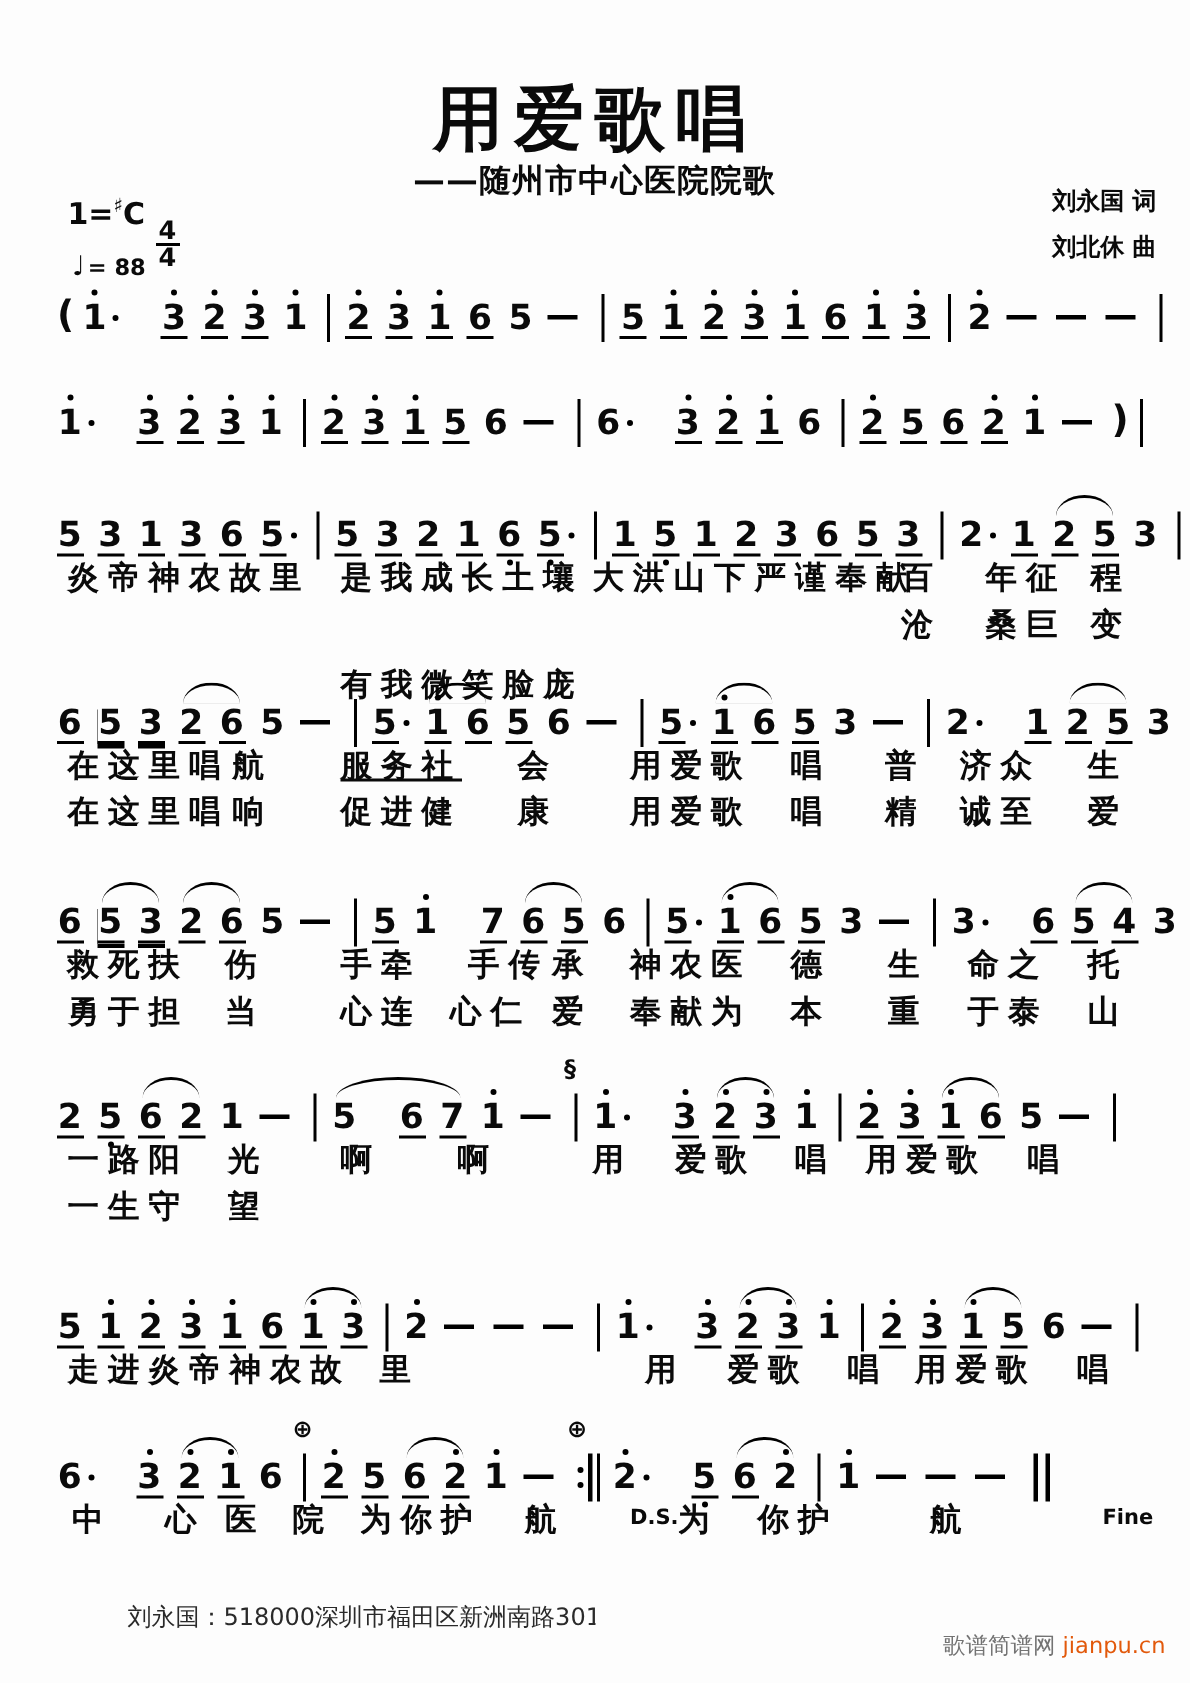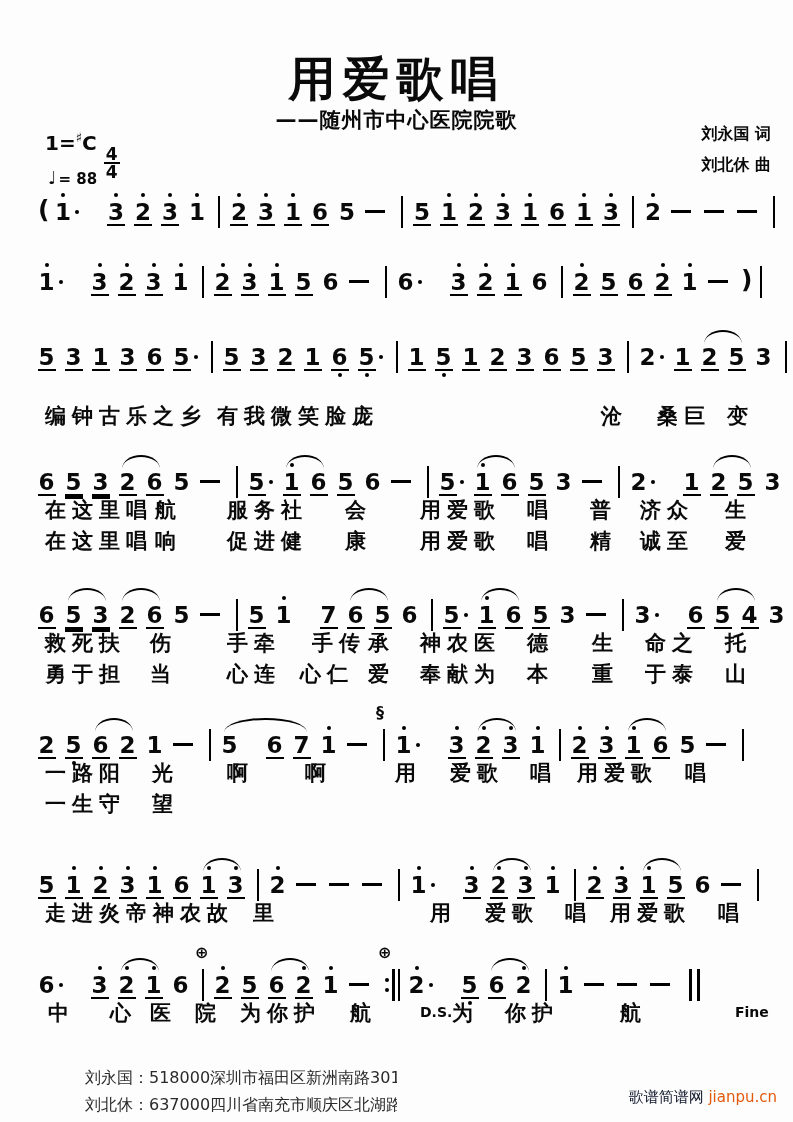--- a/index.html
+++ b/index.html
@@ -51,21 +51,21 @@
   .absym{position:absolute;top:-24px;left:-7px;font-size:16px;font-weight:700;line-height:16px;}
   .slur{position:absolute;top:-6px;height:12px;border-top:2px solid #000;
         border-radius:50% 50% 0 0 / 100% 100% 0 0;}
   .lyrrow{position:absolute;left:0;width:100%;height:28px;}
   .syl{position:absolute;top:0;font-size:21px;font-weight:700;letter-spacing:6px;white-space:pre;}
   .syl.latin{font-size:14px;letter-spacing:0;top:5px;}
 
   .addr{position:absolute;left:85px;top:1064px;width:312px;overflow:hidden;
         font-size:16px;line-height:27px;color:#2a2a2a;white-space:nowrap;}
   .watermark{position:absolute;right:16px;top:1088px;font-size:15px;white-space:nowrap;}
-  .wm-gray{color:#0f172a;}
+  .wm-gray{color:#737373;}
   .wm-link{color:#e2590b;text-decoration:none;cursor:pointer;}
 </style>
 </head>
 <body>
 
 <div class="title">用爱歌唱</div>
 <div class="subtitle">——随州市中心医院院歌</div>
 
 <div class="keysig"><span>1=</span><span class="sharp">♯</span><span>C</span><span class="frac">
       <span class="top">4</span>
@@ -343,23 +343,30 @@
           <span class="oct"></span>
         </span><span class="tok note">
           <span class="oct"></span>
           <span class="digit u1">5</span>
           <span class="oct"></span>
         </span><span class="tok note">
           <span class="oct"></span>
           <span class="digit">3</span>
           <span class="oct"></span>
         </span><span class="tok bar"></span><div class="slur" style="left: 666px; width: 38px;"></div></div>
+      <div class="lyrrow" style="top: 35px;">
+        <span class="syl" style="left: 45px;">炎帝神农故里</span>
+        <span class="syl" style="left: 227px;">是我成长土壤</span>
+        <span class="syl" style="left: 395px;">大洪山下严谨奉献</span>
+        <span class="syl" style="left: 601px;">百</span>
+        <span class="syl" style="left: 657px;">年征</span>
+        <span class="syl" style="left: 727px;">程</span>
+      </div>
       <div class="lyrrow" style="top: 66px;">
-        <span class="syl" style="left: 45px;">编钟古乐之乡</span>
-        <span class="syl" style="left: 217px;">有我微笑脸庞</span>
+        <span class="syl" style="left: 227px; margin-top: 40px;">有我微笑脸庞</span>
         <span class="syl" style="left: 601px;">沧</span>
         <span class="syl" style="left: 657px;">桑巨</span>
         <span class="syl" style="left: 727px;">变</span>
       </div>
     </div>
     <div class="system" style="top: 461px;">
       <div class="noterow"><span class="tok note">
           <span class="oct"></span>
           <span class="digit u1">6</span>
           <span class="oct"></span>
@@ -443,21 +450,21 @@
           <span class="digit u1">5</span>
           <span class="oct"></span>
         </span><span class="tok note">
           <span class="oct"></span>
           <span class="digit">3</span>
           <span class="oct"></span>
         </span><div class="slur" style="left: 84px; width: 38px;"></div><div class="slur" style="left: 248px; width: 38px;"></div><div class="slur" style="left: 439px; width: 38px;"></div><div class="slur" style="left: 675px; width: 38px;"></div></div>
       <div class="lyrrow" style="top: 35px;">
         <span class="syl" style="left: 45px;">在这里唱</span>
         <span class="syl" style="left: 155px;">航</span>
-        <span class="syl" style="left: 227px;">服务社</span>
+        <span class="syl" style="left: 227px; text-decoration: underline;">服务社</span>
         <span class="syl" style="left: 345px;">会</span>
         <span class="syl" style="left: 420px;">用爱歌</span>
         <span class="syl" style="left: 527px;">唱</span>
         <span class="syl" style="left: 590px;">普</span>
         <span class="syl" style="left: 640px;">济众</span>
         <span class="syl" style="left: 725px;">生</span>
       </div>
       <div class="lyrrow" style="top: 66px;">
         <span class="syl" style="left: 45px;">在这里唱</span>
         <span class="syl" style="left: 155px;">响</span>
@@ -846,16 +853,15 @@
         <span class="syl" style="left: 452px;">为</span>
         <span class="syl" style="left: 505px;">你护</span>
         <span class="syl" style="left: 620px;">航</span>
         <span class="syl latin" style="left: 735px;">Fine</span>
       </div>
     </div>
   </div>
 
 <div class="addr">
   <div>刘永国：518000深圳市福田区新洲南路3018</div>
-  <div>刘北休：637000四川省南充市顺庆区北湖路</div>
 </div>
 
 <div class="watermark"><span class="wm-gray">歌谱简谱网</span> <a class="wm-link">jianpu.cn</a></div>
 
 </body></html>

